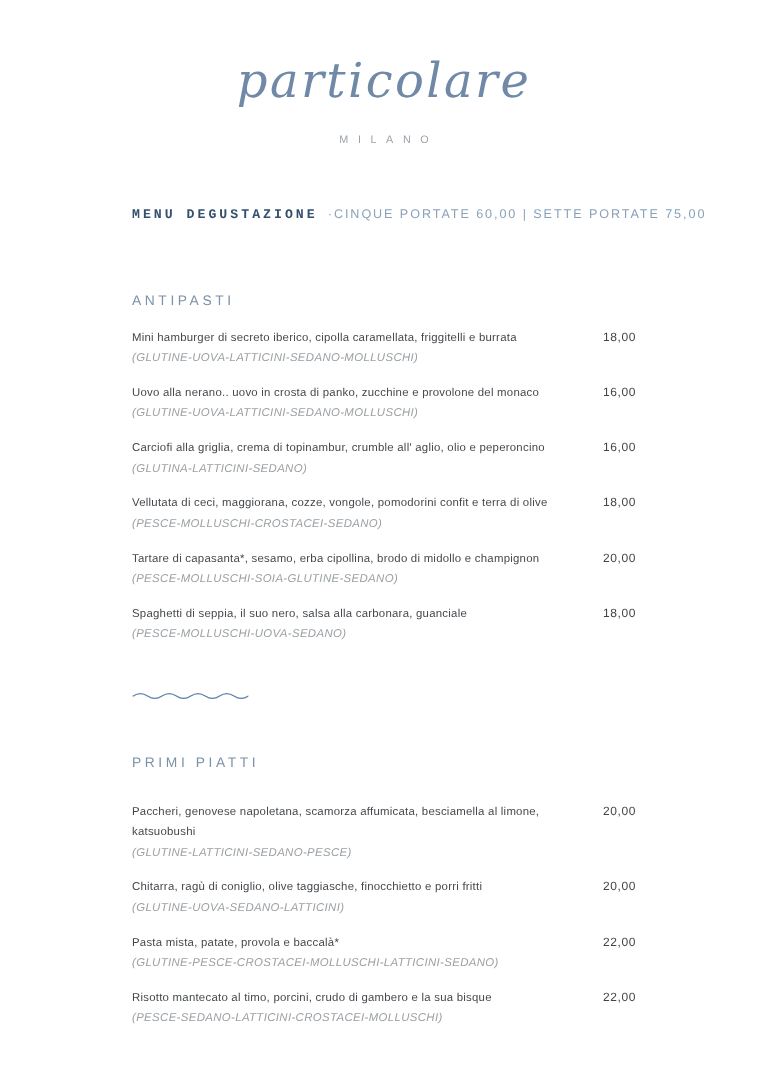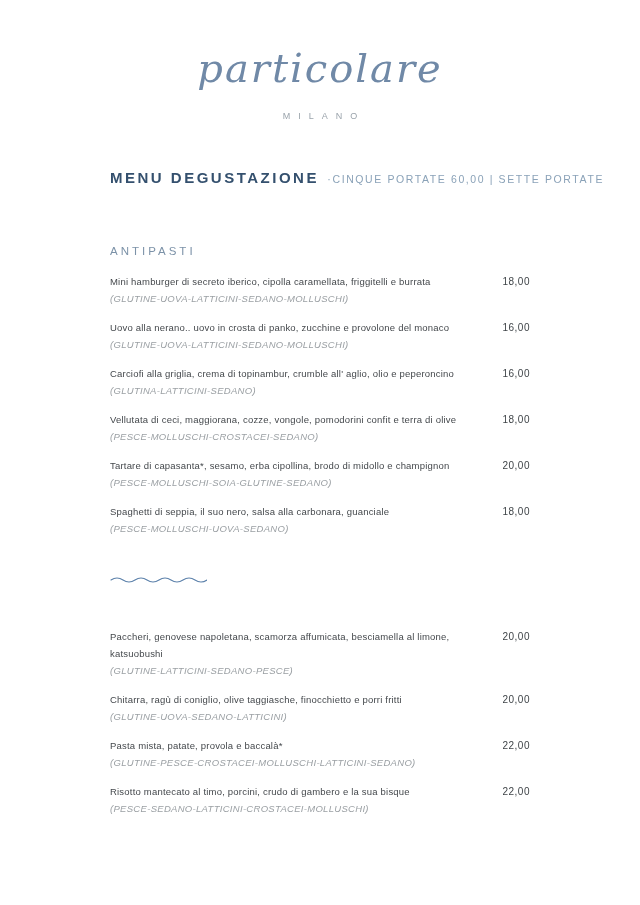--- a/index.html
+++ b/index.html
@@ -42,24 +42,25 @@
 
   
   .menu-line {
     position: absolute;
     top: 169px;
     left: 78px;
     right: 60px;
     white-space: nowrap;
   }
   .menu-line .title {
-    font-size: 15px;
+    font-size: 11px;
     font-weight: bold;
     letter-spacing: 2.5px;
     color: #34506e;
+    font-family: Liberation Mono, monospace;
   }
   .menu-line .subtitle {
     font-size: 10.5px;
     letter-spacing: 1.6px;
     color: #8aa2b8;
     margin-left: 4px;
     text-align: center;
   }
 
   
@@ -173,20 +174,21 @@
       </div>
     </div>
 
     <div class="wave-divider">
       <svg width="97" height="10" viewBox="0 0 97 10">
         <path d="M1,5 q6,-4 12,0 t12,0 t12,0 t12,0 t12,0 t12,0 t12,0 t12,0" fill="none" stroke="#5b80aa" stroke-width="1.1" stroke-linecap="round"></path>
       </svg>
     </div>
 
     <div class="section section-primi">
+      <div class="section-title">PRIMI PIATTI</div>
       <div class="items">
 
         <div class="menu-item">
           <div class="dish-name">Paccheri, genovese napoletana, scamorza affumicata, besciamella al limone, katsuobushi</div>
           <div class="dish-allergens">(GLUTINE-LATTICINI-SEDANO-PESCE)</div>
           <div class="dish-price">20,00</div>
         </div>
 
         <div class="menu-item">
           <div class="dish-name">Chitarra, ragù di coniglio, olive taggiasche, finocchietto e porri fritti</div>

